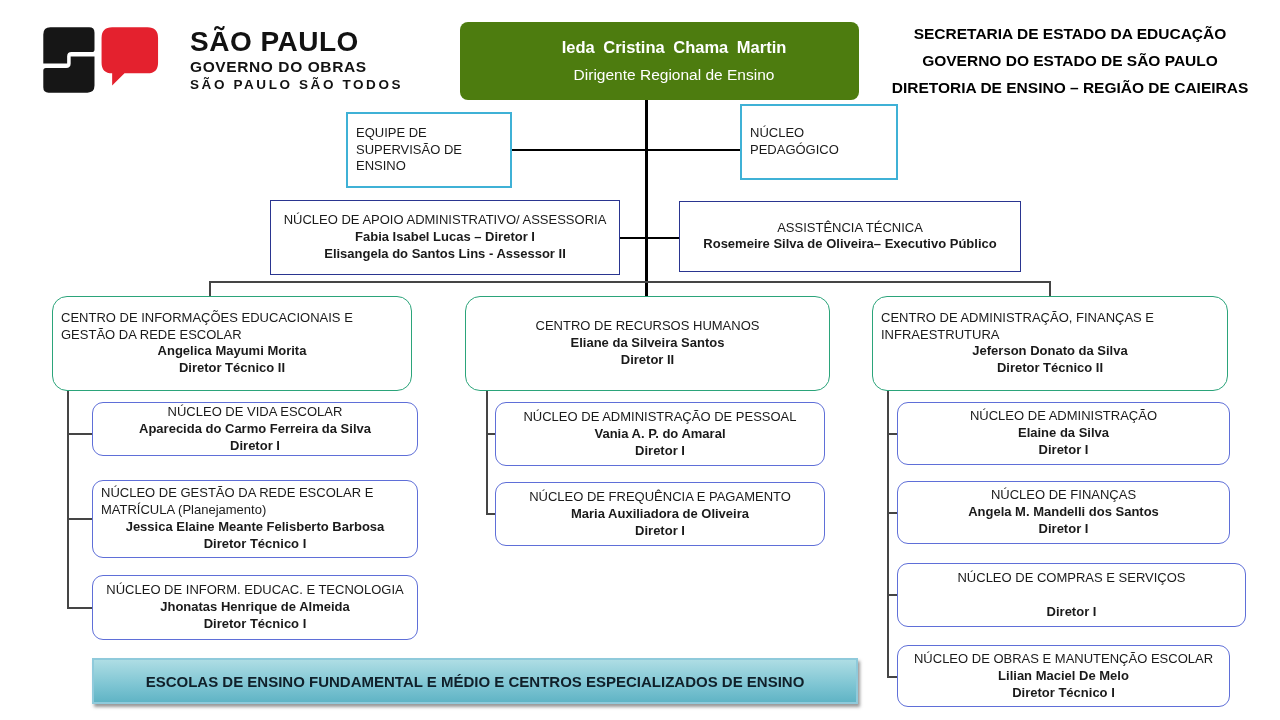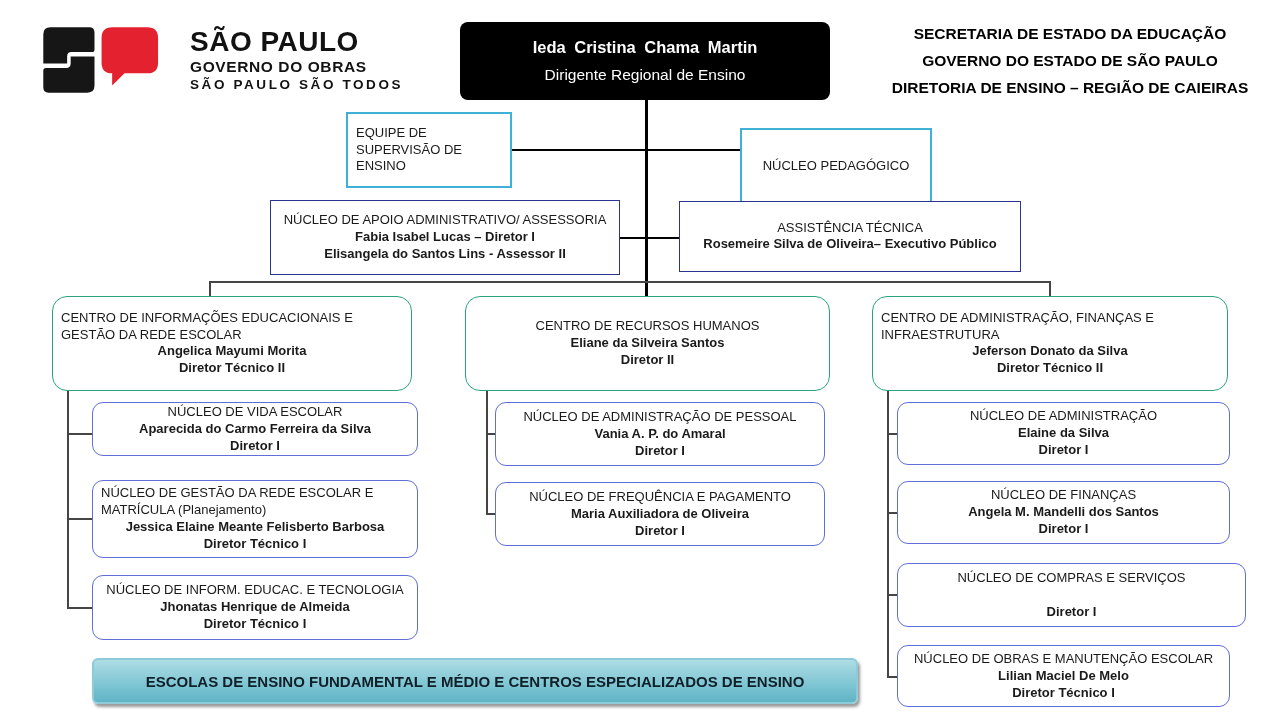--- a/index.html
+++ b/index.html
@@ -19,40 +19,40 @@
   .b-cyan{border:2px solid #3fb1d6;}
   .b-navy{border:1.5px solid #2a3590;}
   .b-blue{border:1.5px solid #5f6fd8;border-radius:11px;}
   .b-green{border:1.5px solid #2ba47a;border-radius:15px;}
   .nt{font-weight:normal;}
   .nm{font-weight:bold;min-height:17px;}
   .nr{font-weight:bold;}
   
   .root{
     position:absolute;left:460px;top:22px;width:370px;height:78px;border-radius:8px;
-    background:#000000;color:#fff;display:flex;flex-direction:column;
-    justify-content:center;align-items:center;gap:9px;text-align:center;
+    background:#4d7c0f;color:#fff;display:flex;flex-direction:column;
+    justify-content:center;align-items:center;gap:9px;text-align:center;padding-left:29px;
   }
   .root .rname{font-weight:bold;font-size:16.5px;word-spacing:4px;}
   .root .rrole{font-weight:normal;font-size:15.5px;}
   
   .hdr{position:absolute;left:868px;top:20px;width:404px;text-align:center;}
   .hdr div{font-weight:bold;font-size:15.5px;line-height:27px;color:#000;}
   
   .logo{position:absolute;left:38px;top:24px;display:flex;align-items:center;}
   .logo svg{width:128px;height:72px;display:block;}
   .logo .s-shape{fill:#161616;}
   .logo .p-shape{fill:#e4212e;}
   .logo-text{margin-left:24px;color:#121212;}
   .lt1{font-weight:bold;font-size:28px;line-height:30px;letter-spacing:.5px;}
   .lt2{font-weight:bold;font-size:15.5px;line-height:19px;letter-spacing:.6px;}
   .lt3{font-weight:bold;font-size:13.5px;line-height:18px;letter-spacing:2.6px;}
   
   .footer{
-    position:absolute;left:92px;top:658px;width:766px;height:46px;border-radius:6px;
+    position:absolute;left:92px;top:658px;width:766px;height:46px;border-radius:0;
     border:2px solid #8fcadb;box-sizing:border-box;
     background:linear-gradient(#aedde4,#7cc4d2 62%,#60b4c5);
     display:flex;justify-content:center;align-items:center;
     font-weight:bold;font-size:15px;color:#10202a;
     box-shadow:2px 3px 3px rgba(70,70,70,.55);
   }
 </style>
 </head>
 <body>
 
@@ -100,21 +100,21 @@
   <div class="cl gray" style="left:887px;top:676px;width:11px;height:2px"></div>
 
   <div class="root">
     <div class="rname">Ieda Cristina  Chama Martin</div>
     <div class="rrole">Dirigente Regional de Ensino</div>
   </div>
 
   <div class="box b-cyan" style="left:346px;top:112px;width:166px;height:76px">
     <div class="nt">EQUIPE DE SUPERVISÃO DE ENSINO</div>
   </div>
-  <div class="box b-cyan" style="left:740px;top:128px;width:192px;height:76px">
+  <div class="box b-cyan" style="left:740px;top:104px;width:158px;height:76px">
     <div class="nt">NÚCLEO PEDAGÓGICO</div>
   </div>
 
   <div class="box b-navy" style="left:270px;top:200px;width:350px;height:75px">
     <div class="nt">NÚCLEO DE APOIO ADMINISTRATIVO/ ASSESSORIA</div>
     <div class="nm">Fabia Isabel Lucas – Diretor I</div>
     <div class="nm">Elisangela do Santos Lins -  Assessor II</div>
   </div>
   <div class="box b-navy" style="left:679px;top:201px;width:342px;height:71px">
     <div class="nt">ASSISTÊNCIA TÉCNICA</div>

